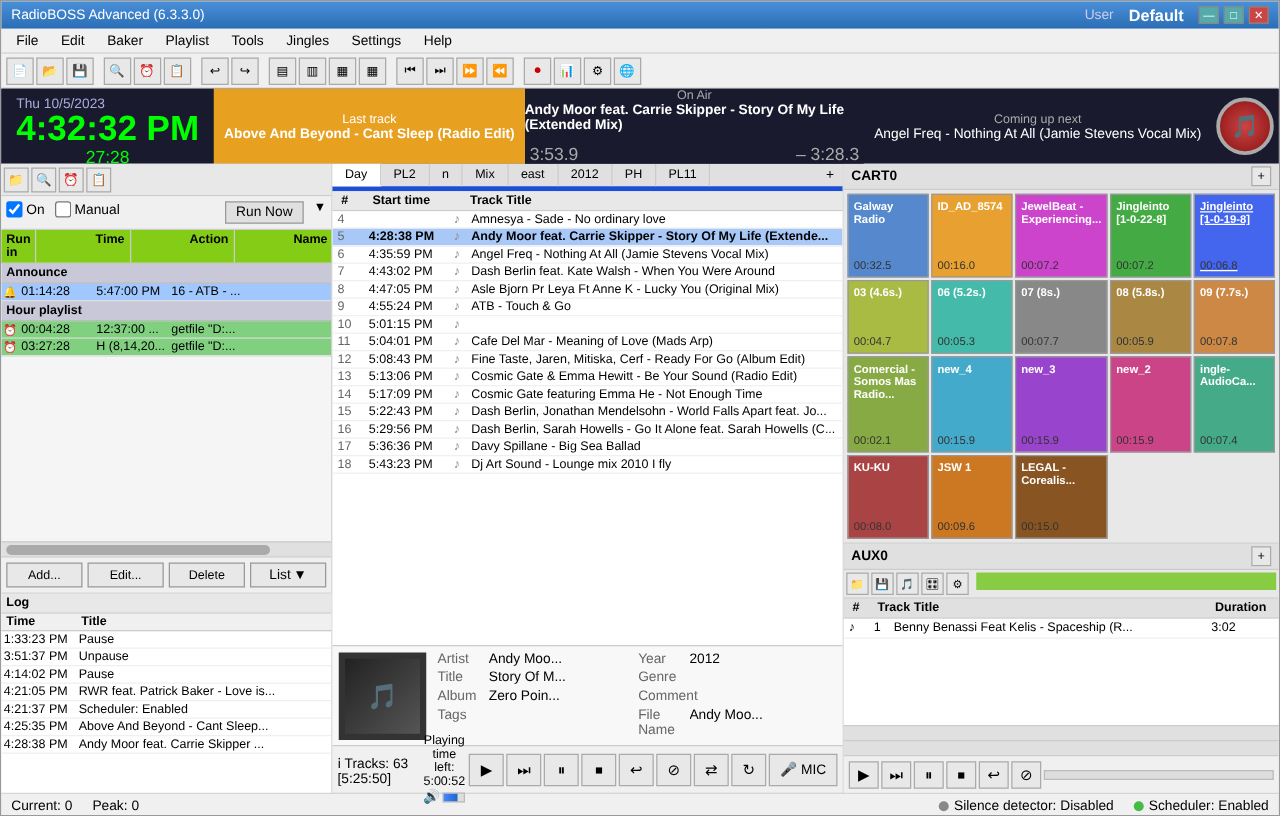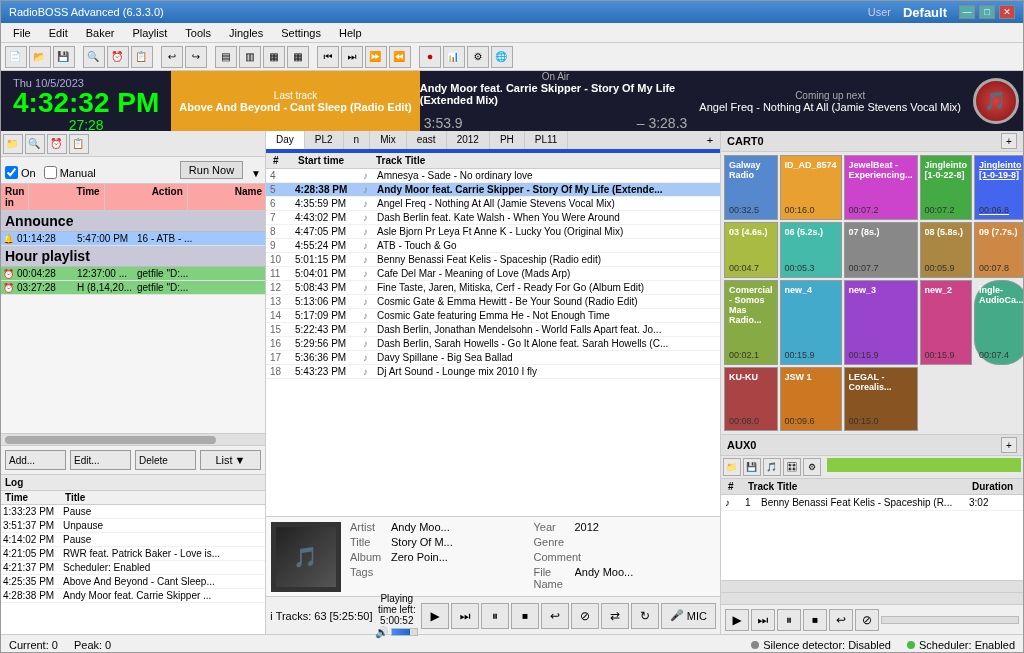--- a/index.html
+++ b/index.html
@@ -38,35 +38,35 @@
     .coming-title { color: white; font-size: 11px; text-align: center; }
     .top-avatar { background: #1a1a2e; padding: 4px; display: flex; align-items: center; }
     .avatar-circle { width: 46px; height: 46px; border-radius: 50%; background: radial-gradient(circle, #cc4444, #881111); border: 3px solid #aaa; display: flex; align-items: center; justify-content: center; color: white; font-size: 18px; }
 
     
     .main-area { display: flex; height: calc(653px - 22px - 20px - 28px - 60px - 20px); }
 
     
     .left-panel { width: 265px; border-right: 1px solid #ccc; display: flex; flex-direction: column; background: #f5f5f5; }
     .left-toolbar { height: 26px; background: #e8e8e8; border-bottom: 1px solid #ccc; display: flex; align-items: center; padding: 2px; gap: 2px; }
-    .left-controls { display: flex; align-items: flex-end; padding: 4px; gap: 8px; background: #f0f0f0; border-bottom: 1px solid #ccc; }
+    .left-controls { display: flex; align-items: flex-start; padding: 4px; gap: 8px; background: #f0f0f0; border-bottom: 1px solid #ccc; }
     .checkbox-label { display: flex; align-items: center; gap: 3px; }
     .run-now-btn { background: #e0e0e0; border: 1px solid #999; padding: 2px 8px; cursor: pointer; margin-left: auto; }
-    .schedule-header { display: flex; background: #fca5a5; border-bottom: 1px solid #ccc; gap: 43px; }
+    .schedule-header { display: flex; background: #84cc16; border-bottom: 1px solid #ccc; gap: 43px; }
     .schedule-col { font-weight: bold; padding: 2px 4px; border-right: 1px solid #ccc; font-size: 10px; }
     .schedule-rows { flex: 1; overflow-y: auto; }
-    .schedule-section { background: #c8c8d8; padding: 2px 4px; font-weight: bold; font-size: 14px; border-bottom: 1px solid #bbb; }
+    .schedule-section { background: #c8c8d8; padding: 2px 4px; font-weight: bold; font-size: 10px; border-bottom: 1px solid #bbb; }
     .schedule-row { display: flex; align-items: center; border-bottom: 1px solid #e0e0e0; padding: 1px 2px; }
     .schedule-row.active { background: #a0c8ff; }
     .schedule-row.active2 { background: #80d080; }
     .sched-icon { width: 14px; font-size: 9px; }
     .sched-time { width: 60px; font-size: 10px; }
     .sched-name { flex: 1; font-size: 10px; overflow: hidden; text-overflow: ellipsis; white-space: nowrap; }
     .left-bottom { display: flex; gap: 4px; padding: 4px; border-top: 1px solid #ccc; background: #f0f0f0; }
-    .left-btn { flex: 1; border: 1px solid #999; background: #e8e8e8; padding: 3px; cursor: pointer; text-align: left; font-size: 10px; }
+    .left-btn { flex: 1; border: 1px solid #999; background: #e8e8e8; padding: 3px; cursor: pointer; text-align: center; font-size: 10px; }
 
     
     .log-panel { border-top: 1px solid #ccc; height: 160px; background: white; display: flex; flex-direction: column; }
     .log-header { background: #e8e8e8; padding: 2px 4px; font-weight: bold; font-size: 10px; border-bottom: 1px solid #ccc; }
     .log-cols { display: flex; background: #f0f0f0; border-bottom: 1px solid #ccc; }
     .log-col { padding: 1px 4px; font-size: 10px; font-weight: bold; }
     .log-rows { flex: 1; overflow-y: auto; }
     .log-row { display: flex; border-bottom: 1px solid #f0f0f0; padding: 1px 2px; }
     .log-time { width: 60px; font-size: 10px; }
     .log-title { flex: 1; font-size: 10px; overflow: hidden; text-overflow: ellipsis; white-space: nowrap; }
@@ -96,21 +96,21 @@
     .track-extra { width: 150px; padding: 4px; font-size: 10px; }
     .track-extra-row { display: flex; justify-content: space-between; }
 
     
     .player-bar { height: 38px; background: #f0f0f0; border-top: 1px solid #ccc; display: flex; align-items: center; padding: 2px 4px; gap: 3px; }
     .progress-fill { height: 100%; background: linear-gradient(to right, #4488ff, #2266cc); width: 70%; }
     .ctrl-btn { width: 28px; height: 26px; border: 1px solid #aaa; background: #e8e8e8; cursor: pointer; display: flex; align-items: center; justify-content: center; font-size: 12px; }
     .mic-btn { padding: 2px 8px; border: 1px solid #aaa; background: #e8e8e8; cursor: pointer; font-size: 10px; display: flex; align-items: center; gap: 3px; }
 
     
-    .right-panel { width: 302px; display: flex; flex-direction: column; background: #f0f0f0; }
+    .right-panel { width: 348px; display: flex; flex-direction: column; background: #f0f0f0; }
     .cart-header { background: #e0e0e0; padding: 2px 6px; display: flex; align-items: center; justify-content: space-between; border-bottom: 1px solid #ccc; }
     .cart-grid { display: grid; grid-template-columns: repeat(5, 1fr); gap: 2px; padding: 3px; background: #e8e8e8; flex: 1; overflow-y: auto; }
     .cart-cell { border: 1px solid #999; cursor: pointer; padding: 4px; display: flex; flex-direction: column; justify-content: space-between; min-height: 50px; font-size: 9px; gap: 18px; }
     .cart-cell-title { font-weight: bold; font-size: 9px; overflow: hidden; }
     .cart-cell-duration { font-size: 9px; color: #333; }
 
     
     .aux-panel { height: 200px; border-top: 1px solid #ccc; display: flex; flex-direction: column; }
     .aux-header { background: #e0e0e0; padding: 2px 6px; display: flex; align-items: center; justify-content: space-between; border-bottom: 1px solid #ccc; }
     .aux-toolbar { background: #e8e8e8; padding: 2px; display: flex; gap: 2px; border-bottom: 1px solid #ccc; }
@@ -137,21 +137,21 @@
     .cart-04 { background: #aabb44; color: white; }
     .cart-06 { background: #44bbaa; color: white; }
     .cart-07 { background: #888888; color: white; }
     .cart-08 { background: #aa8844; color: white; }
     .cart-09 { background: #cc8844; color: white; }
     .cart-comercial { background: #88aa44; color: white; }
     .cart-primer { background: #dd6644; color: white; }
     .cart-new4 { background: #44aacc; color: white; }
     .cart-new3 { background: #9944cc; color: white; }
     .cart-new2 { background: #cc4488; color: white; }
-    .cart-audio { background: #44aa88; color: white; border-radius: 25px; }
+    .cart-audio { background: #44aa88; color: white; }
     .cart-ku { background: #aa4444; color: white; }
     .cart-jsw { background: #cc7722; color: white; }
     .cart-legal { background: #885522; color: white; }
 
     .waveform { height: 18px; background: linear-gradient(90deg, #0060aa 0%, #0090dd 30%, #00ccff 50%, #0090dd 70%, #0060aa 100%); opacity: 0.7; margin: 1px 0; }
   </style>
 </head>
 <body>
 
 <div class="titlebar">
@@ -386,21 +386,20 @@
       <div class="pl-row">
         <span class="pl-num">9</span>
         <span class="pl-time">4:55:24 PM</span>
         <span class="pl-icon">♪</span>
         <span class="pl-title">ATB - Touch &amp; Go</span>
       </div>
       <div class="pl-row">
         <span class="pl-num">10</span>
         <span class="pl-time">5:01:15 PM</span>
         <span class="pl-icon">♪</span>
-        <span class="pl-title">Benny Benassi Feat Kelis - Spaceship (Radio edit)</span>
       </div>
       <div class="pl-row">
         <span class="pl-num">11</span>
         <span class="pl-time">5:04:01 PM</span>
         <span class="pl-icon">♪</span>
         <span class="pl-title">Cafe Del Mar - Meaning of Love (Mads Arp)</span>
       </div>
       <div class="pl-row">
         <span class="pl-num">12</span>
         <span class="pl-time">5:08:43 PM</span>

